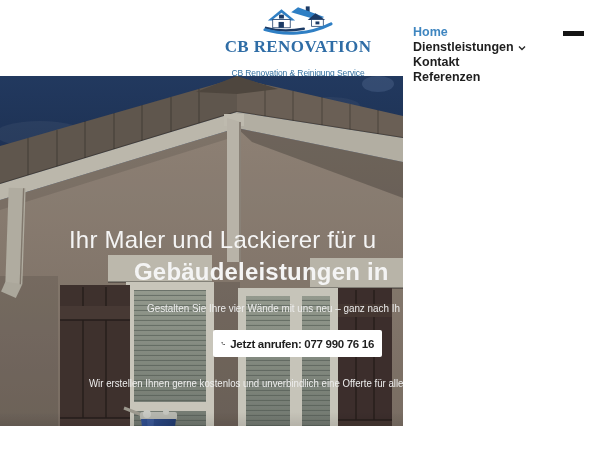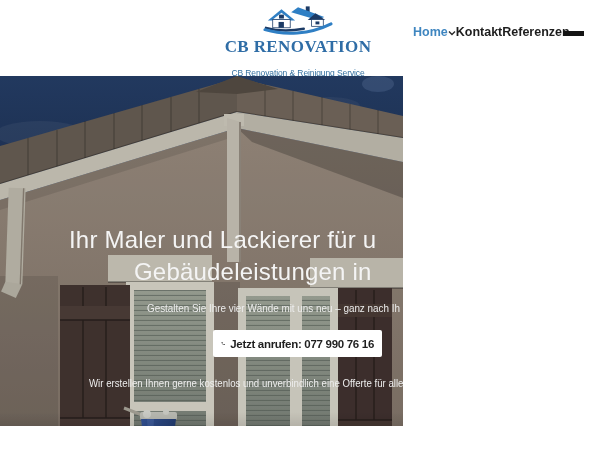--- a/index.html
+++ b/index.html
@@ -6,37 +6,37 @@
   .page{position:relative;width:600px;height:450px;background:#fff;overflow:hidden;
         font-family:"Liberation Sans",sans-serif;}
 
   
   .logo{position:absolute;left:214px;top:3px;width:168px;text-align:center;cursor:pointer;}
   .logo svg{display:block;margin:0 auto;}
   .wordmark{font-family:"Liberation Serif",serif;font-size:17px;font-weight:600;
             color:#2f6da6;letter-spacing:.4px;line-height:1;margin-top:1px;white-space:nowrap;}
   .tagline{font-size:8.5px;color:#33709f;margin-top:13px;letter-spacing:-.1px;white-space:nowrap;}
 
-  .nav{position:absolute;left:413px;top:25px;display:flex;flex-direction:row;}
+  .nav{position:absolute;left:413px;top:25px;display:flex;flex-direction:column;}
   .nav a{font-size:12.5px;font-weight:700;color:#1e1e1e;text-decoration:none;
          line-height:15px;display:flex;align-items:center;gap:4px;cursor:pointer;white-space:nowrap;}
   .nav a.active{color:#3f86c0;}
   .chev{display:inline-block;}
 
   .menu-bar{position:absolute;left:563px;top:31px;width:21px;height:5px;background:#141414;cursor:pointer;}
 
   
   .hero{position:absolute;left:0;top:76px;width:403px;height:350px;overflow:hidden;background:#22375c;}
   .hero .scene{position:absolute;left:0;top:0;}
   .shade{position:absolute;left:0;top:0;width:403px;height:374px;background:rgba(10,12,20,.14);}
 
   .t1,.t2{position:absolute;margin:0;font-weight:400;font-size:24px;color:#f4f4f4;
           white-space:nowrap;letter-spacing:.2px;}
   .t1{left:69px;top:150px;}
-  .t2{left:134px;top:182px;}
+  .t2{left:134px;top:182px;font-weight:bold;}
   .sub{position:absolute;left:147px;top:226px;margin:0;font-size:10.5px;color:#ededed;
        white-space:nowrap;transform:scaleX(.94);transform-origin:left center;}
   .cta{position:absolute;left:213px;top:254px;width:169px;height:27px;box-sizing:border-box;
        display:flex;align-items:center;justify-content:center;gap:5px;
        background:#ffffff;border:none;border-radius:2px;padding:0 8px;
        font-family:"Liberation Sans",sans-serif;font-size:11.5px;font-weight:700;
        letter-spacing:-.3px;color:#1f1f1f;white-space:nowrap;cursor:pointer;}
   .note{position:absolute;left:89px;top:301px;margin:0;font-size:10.5px;color:#ededed;
         white-space:nowrap;transform:scaleX(.92);transform-origin:left center;}
 </style>
@@ -68,20 +68,21 @@
       </svg>
       <div class="wordmark">CB RENOVATION</div>
       <div class="tagline">CB Renovation &amp; Reinigung Service</div>
     </div>
 
     <nav class="nav">
       <a class="active">
         <span>Home</span>
       </a>
       <a>
+        <span>Dienstleistungen</span>
         <span class="chev">
           <svg width="8" height="6" viewBox="0 0 8 6">
               <polyline points="1,1.5 4,4.5 7,1.5" fill="none" stroke="#2a2a2a" stroke-width="1.4"></polyline>
             </svg>
         </span>
       </a>
       <a>
         <span>Kontakt</span>
       </a>
       <a>

